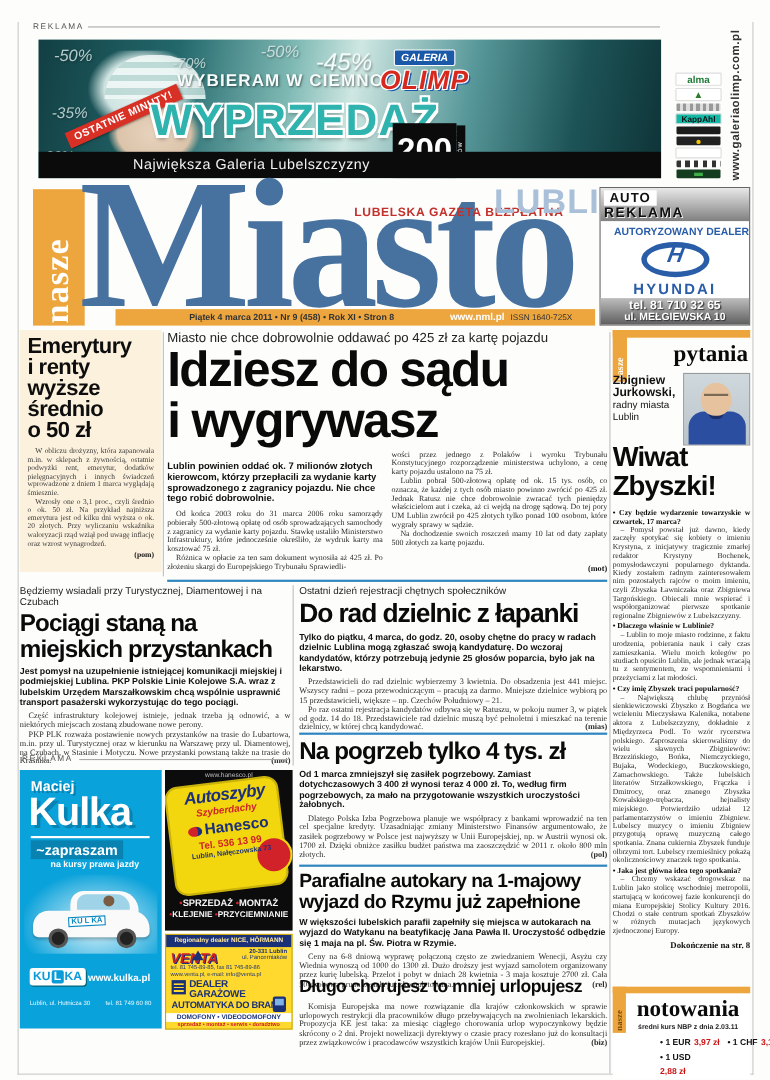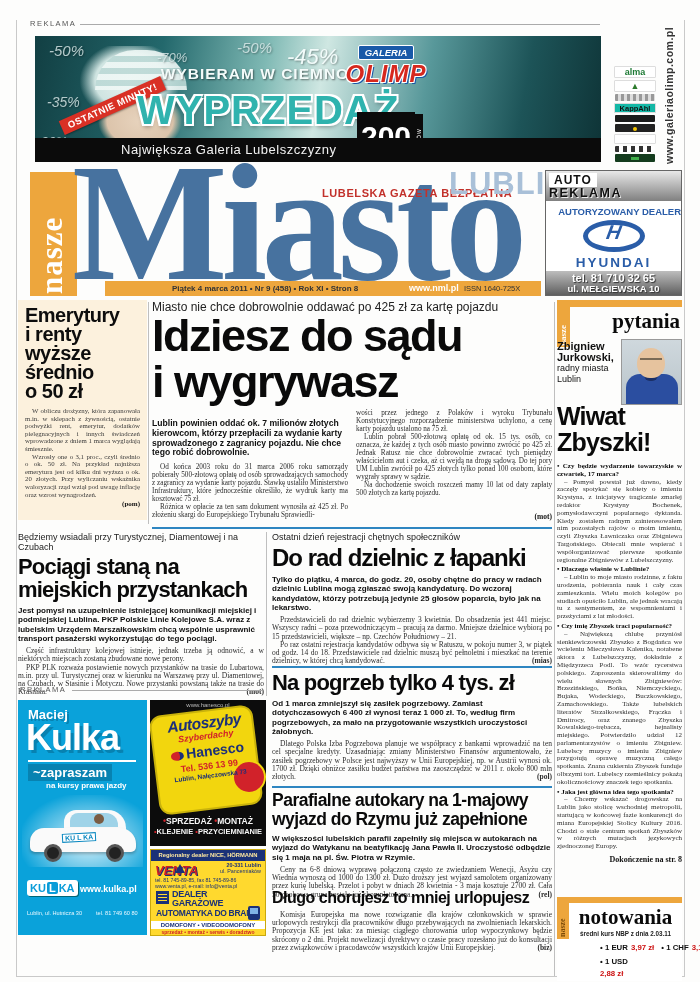--- a/index.html
+++ b/index.html
@@ -376,21 +376,21 @@
     <h2>Do rad dzielnic z łapanki</h2>
     <div class="lead2">Tylko do piątku, 4 marca, do godz. 20, osoby chętne do pracy w radach dzielnic Lublina mogą zgłaszać swoją kandydaturę. Do wczoraj kandydatów, którzy potrzebują jedynie 25 głosów poparcia, było jak na lekarstwo.</div>
     <div class="bd2">
       <p>Przedstawicieli do rad dzielnic wybierzemy 3 kwietnia. Do obsadzenia jest 441 miejsc. Wszyscy radni – poza przewodniczącym – pracują za darmo. Mniejsze dzielnice wybiorą po 15 przedstawicieli, większe – np. Czechów Południowy – 21.</p>
       <p><span>Po raz ostatni rejestracja kandydatów odbywa się w Ratuszu, w pokoju numer 3, w piątek od godz. 14 do 18. Przedstawiciele rad dzielnic muszą być pełnoletni i mieszkać na terenie dzielnicy, w której chcą kandydować.</span> <b class="sigr">(mias)</b></p>
     </div>
   </div>
 
   <div class="s pogrzeb">
     <h2>Na pogrzeb tylko 4 tys. zł</h2>
-    <div class="lead2">Od 1 marca zmniejszył się zasiłek pogrzebowy. Zamiast dotychczasowych 6 400 zł wynosi teraz 1 000 zł. To, według firm pogrzebowych, za mało na przygotowanie wszystkich uroczystości żałobnych.</div>
+    <div class="lead2">Od 1 marca zmniejszył się zasiłek pogrzebowy. Zamiast dotychczasowych 3 400 zł wynosi teraz 4 000 zł. To, według firm pogrzebowych, za mało na przygotowanie wszystkich uroczystości żałobnych.</div>
     <div class="bd2">
       <p><span>Dlatego Polska Izba Pogrzebowa planuje we współpracy z bankami wprowadzić na ten cel specjalne kredyty. Uzasadniając zmiany Ministerstwo Finansów argumentowało, że zasiłek pogrzebowy w Polsce jest najwyższy w Unii Europejskiej, np. w Austrii wynosi ok. 1700 zł. Dzięki obniżce zasiłku budżet państwa ma zaoszczędzić w 2011 r. około 800 mln złotych.</span> <b class="sigr">(pol)</b></p>
     </div>
   </div>
 
   <div class="s autokary">
     <h2>Parafialne autokary na 1-majowy
 wyjazd do Rzymu już zapełnione</h2>
     <div class="lead2">W większości lubelskich parafii zapełniły się miejsca w autokarach na wyjazd do Watykanu na beatyfikację Jana Pawła II. Uroczystość odbędzie się 1 maja na pl. Św. Piotra w Rzymie.</div>
     <div class="bd2">

